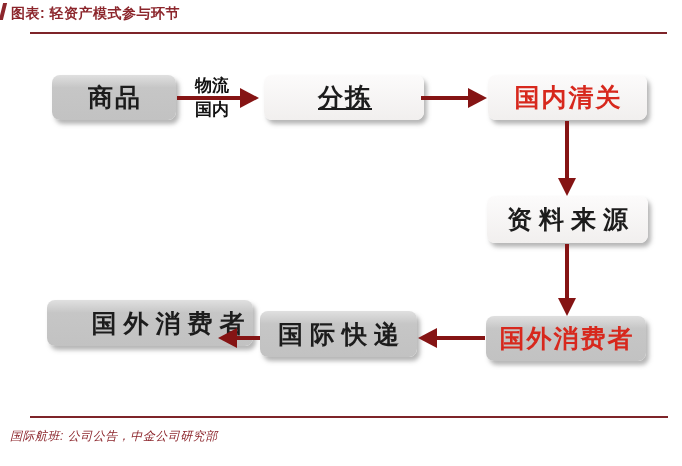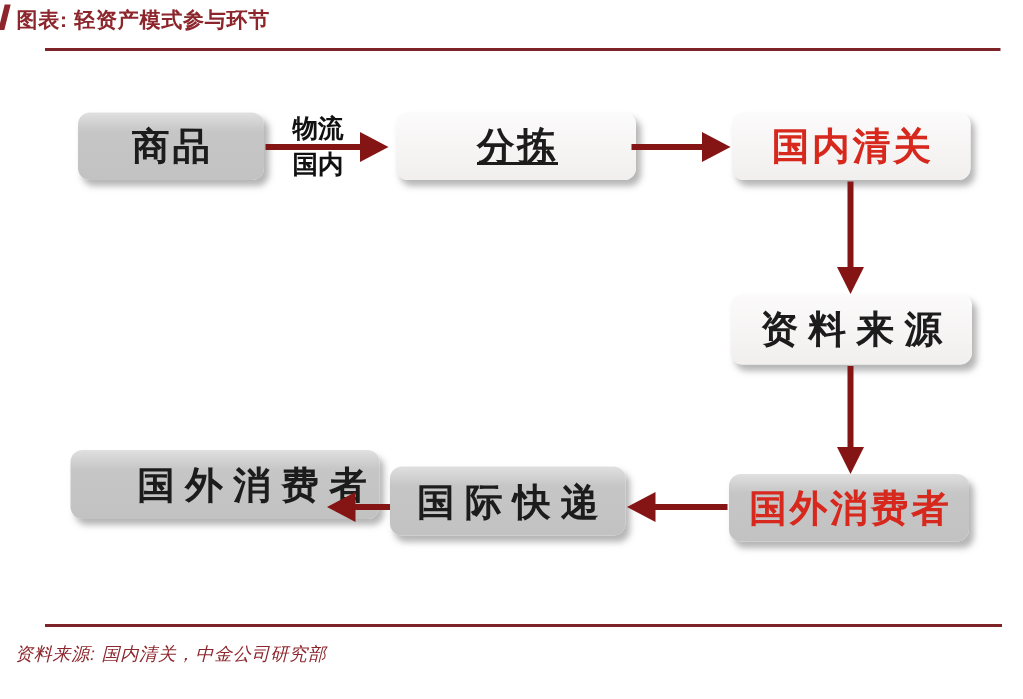--- a/index.html
+++ b/index.html
@@ -92,13 +92,13 @@
 <div class="shaft" style="left:565px;top:244px;width:4px;height:56px;"></div>
 <div class="head head-down" style="left:558px;top:298px;"></div>
 
 <div class="shaft" style="left:436px;top:336px;width:49px;height:4px;"></div>
 <div class="head head-left" style="left:418px;top:328px;"></div>
 
 <div class="shaft" style="left:234px;top:336px;width:26px;height:4px;"></div>
 <div class="head head-left" style="left:218px;top:328px;"></div>
 
 <div class="rule rule-bottom"></div>
-<div class="fig-source">资料来源: 国内清关，中金公司研究部</div>
+<div class="fig-source">国际航班: 公司公告，中金公司研究部</div>
 
 </body></html>

